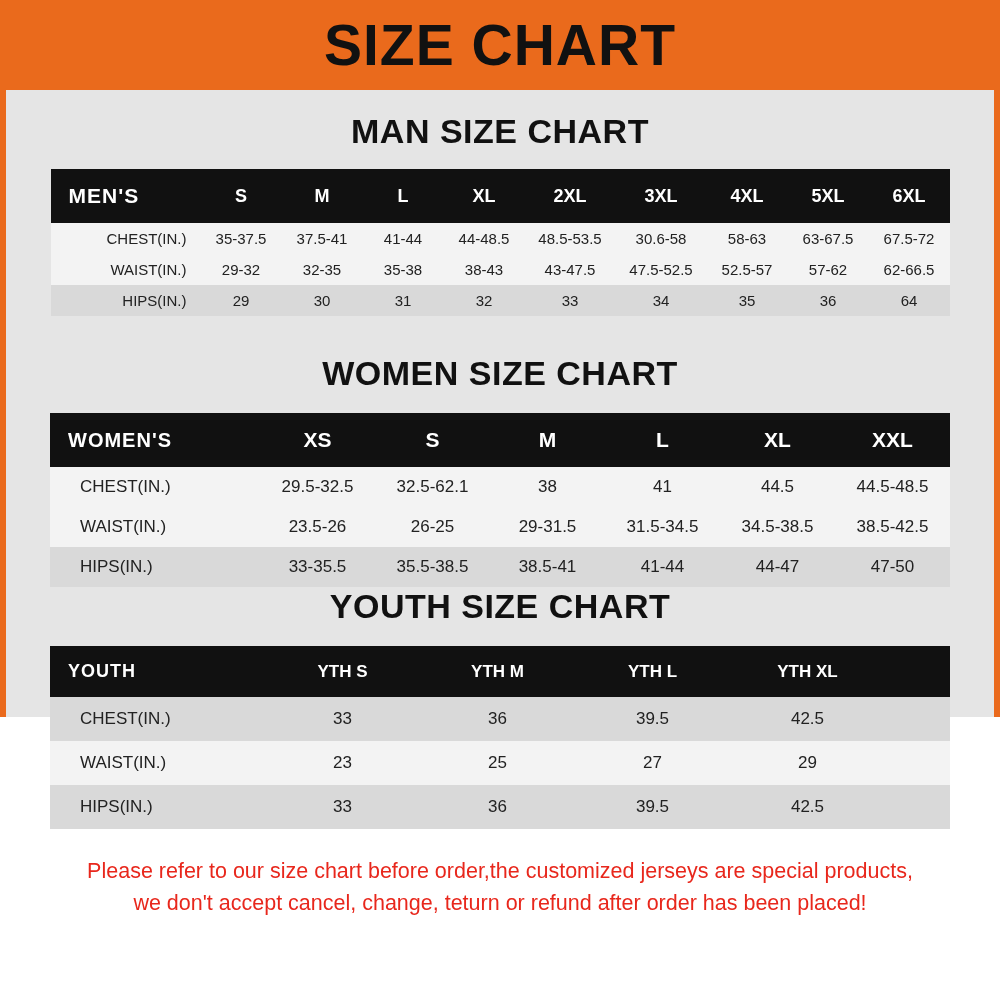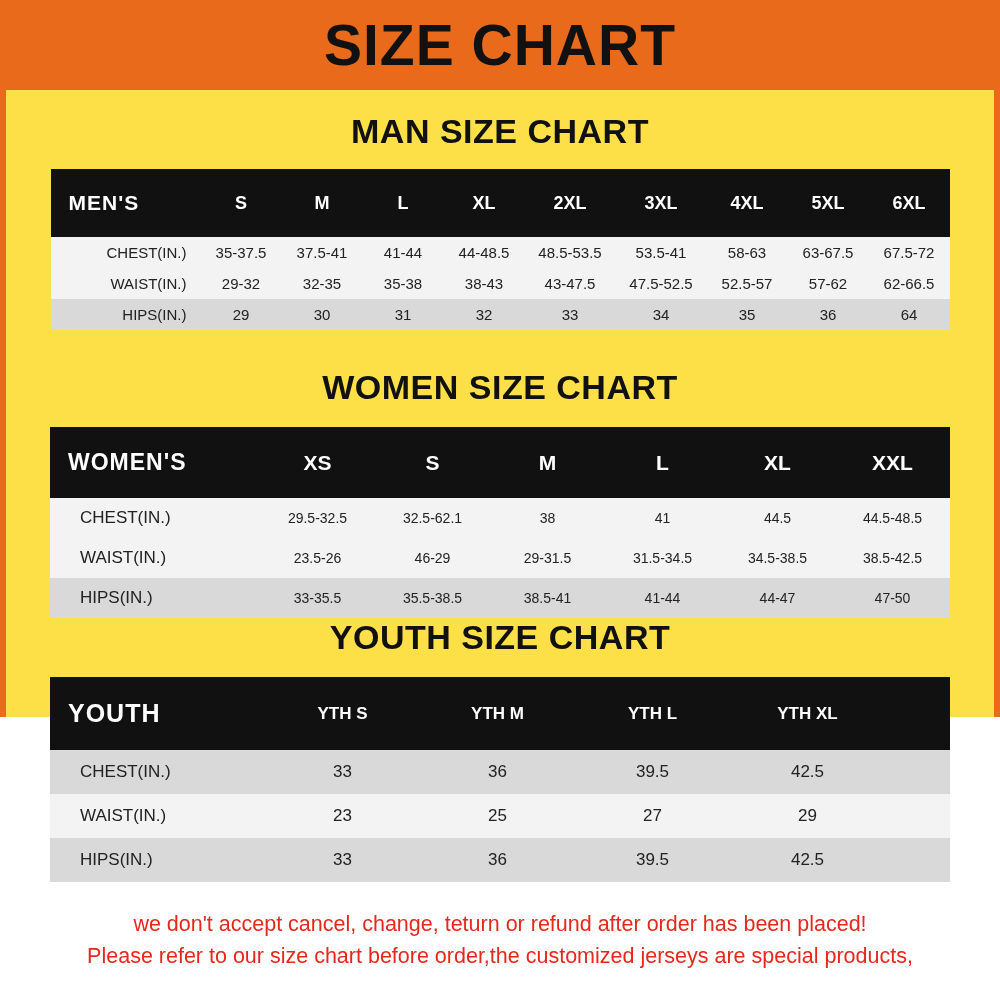--- a/index.html
+++ b/index.html
@@ -14,21 +14,21 @@
     color: #111111;
     overflow: hidden;
   }
   .page {
     position: relative;
     width: 1000px;
     height: 717px;
     box-sizing: border-box;
     border-left: 6px solid #ea6a1c;
     border-right: 6px solid #ea6a1c;
-    background: #fde047;
+    background: #e5e5e5;
   }
   .banner {
     height: 90px;
     background: #ea6a1c;
     display: flex;
     align-items: center;
     justify-content: center;
     margin: 0 -6px;
   }
   .banner-title {
@@ -58,21 +58,21 @@
   }
   table.men  { width: 880px; }
   table.women{ width: 900px; }
   table.youth{ width: 900px; }
 
   thead th {
     background: #111111;
     color: #ffffff;
     font-weight: bold;
     text-align: center;
-    padding: 22px 2px;
+    padding: 15px 2px;
   }
   thead th.rowhead {
     text-align: left;
     padding-left: 18px;
     letter-spacing: 1px;
   }
   tbody td {
     text-align: center;
     padding: 7px 2px;
     color: #222222;
@@ -87,27 +87,27 @@
   tbody tr.dark  td { background: #d9d9d9; }
 
   
   table.men thead th { font-size: 18px; }
   table.men thead th.rowhead { font-size: 21px; }
   table.men tbody td { font-size: 15px; }
   table.men tbody td.rowhead { font-size: 15px; }
 
   
   table.women thead th { font-size: 21px; }
-  table.women thead th.rowhead { font-size: 23px; }
-  table.women tbody td { font-size: 14px; padding: 10px 2px; }
+  table.women thead th.rowhead { font-size: 20px; }
+  table.women tbody td { font-size: 17px; padding: 10px 2px; }
   table.women tbody td.rowhead { font-size: 17px; text-align: left; padding-left: 30px; }
 
   
   table.youth thead th { font-size: 17px; }
-  table.youth thead th.rowhead { font-size: 25px; }
+  table.youth thead th.rowhead { font-size: 18px; }
   table.youth tbody td { font-size: 17px; padding: 12px 2px; }
   table.youth tbody td.rowhead { font-size: 17px; text-align: left; padding-left: 30px; }
 
   .footer-note {
     margin: 26px 0 0 0;
     padding: 0 18px;
     text-align: center;
     color: #e8271c;
     font-size: 21.5px;
     line-height: 1.5;
@@ -152,21 +152,21 @@
       </tr>
     </thead>
     <tbody>
       <tr class="light">
         <td class="rowhead">CHEST(IN.)</td>
         <td>35-37.5</td>
         <td>37.5-41</td>
         <td>41-44</td>
         <td>44-48.5</td>
         <td>48.5-53.5</td>
-        <td>53.5-41</td>
+        <td>30.6-58</td>
         <td>58-63</td>
         <td>63-67.5</td>
         <td>67.5-72</td>
       </tr>
       <tr class="light">
         <td class="rowhead">WAIST(IN.)</td>
         <td>29-32</td>
         <td>32-35</td>
         <td>35-38</td>
         <td>38-43</td>
@@ -219,21 +219,21 @@
         <td>29.5-32.5</td>
         <td>32.5-62.1</td>
         <td>38</td>
         <td>41</td>
         <td>44.5</td>
         <td>44.5-48.5</td>
       </tr>
       <tr class="light">
         <td class="rowhead">WAIST(IN.)</td>
         <td>23.5-26</td>
-        <td>46-29</td>
+        <td>26-25</td>
         <td>29-31.5</td>
         <td>31.5-34.5</td>
         <td>34.5-38.5</td>
         <td>38.5-42.5</td>
       </tr>
       <tr class="dark">
         <td class="rowhead">HIPS(IN.)</td>
         <td>33-35.5</td>
         <td>35.5-38.5</td>
         <td>38.5-41</td>
@@ -286,17 +286,17 @@
         <td>33</td>
         <td>36</td>
         <td>39.5</td>
         <td>42.5</td>
         <td></td>
       </tr>
     </tbody>
   </table>
 
   <div class="footer-note">
+    <div>Please refer to our size chart before order,the customized jerseys are special products,</div>
     <div>we don't accept cancel, change, teturn or refund after order has been placed!</div>
-    <div>Please refer to our size chart before order,the customized jerseys are special products,</div>
   </div>
 
 </div>
 
 </body></html>

